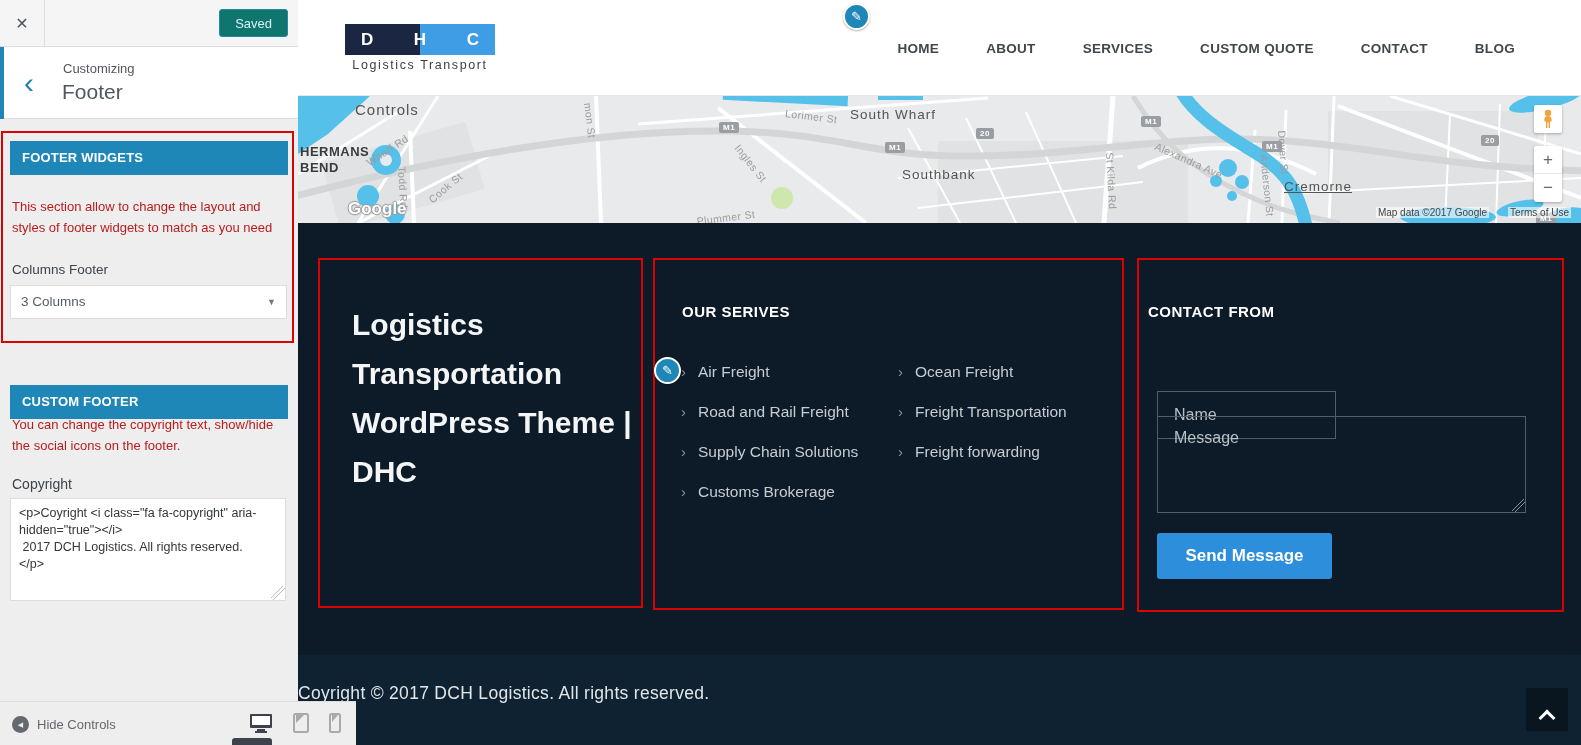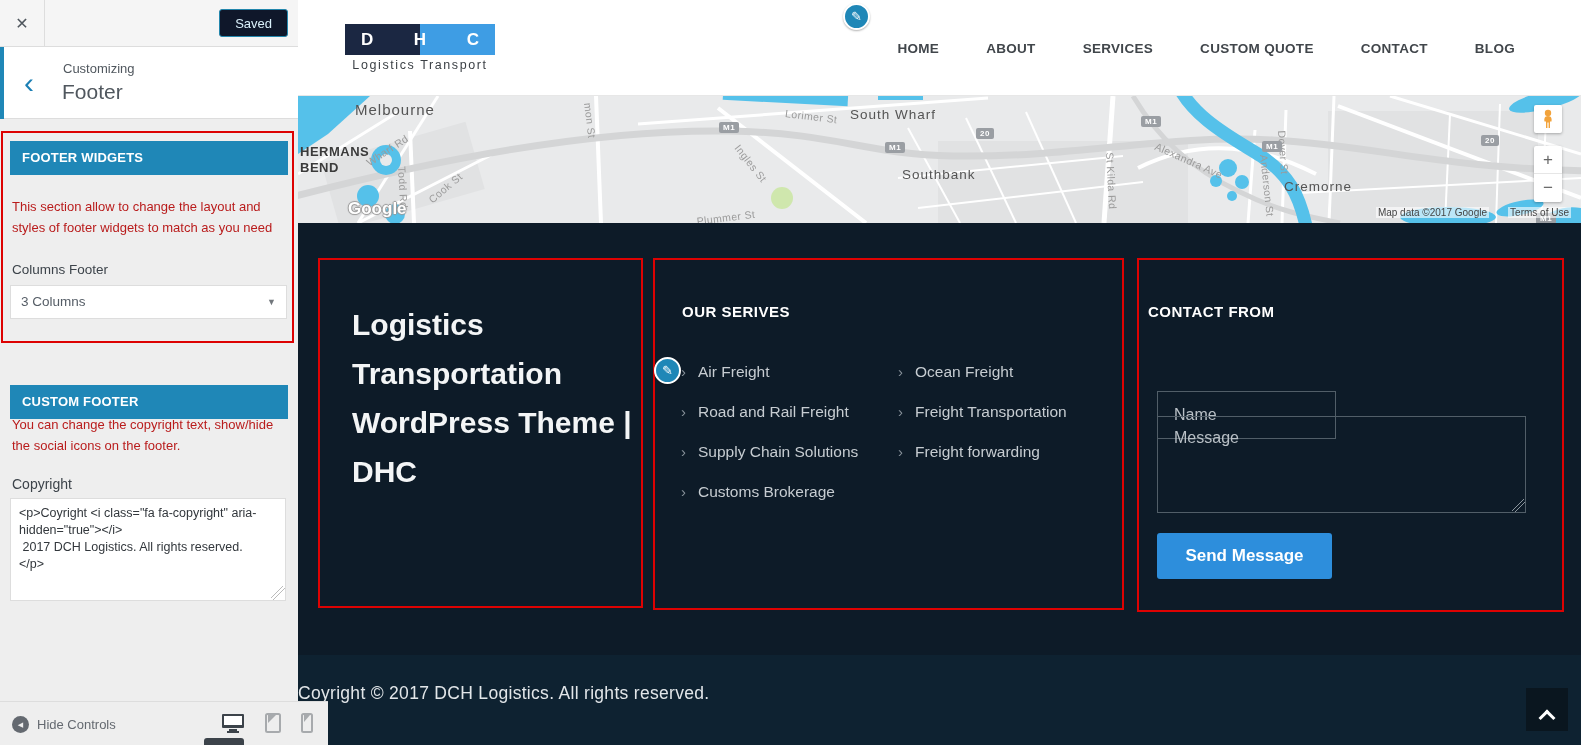--- a/index.html
+++ b/index.html
@@ -4,21 +4,21 @@
 <style>
   * { margin:0; padding:0; box-sizing:border-box; }
   body { width:1581px; height:745px; position:relative; overflow:hidden;
          font-family:"Liberation Sans", sans-serif; background:#fff; }
 
   
   .sidebar { position:absolute; left:0; top:0; width:298px; height:745px; background:#eeeeee; z-index:5; }
   .topbar { position:absolute; left:0; top:0; width:298px; height:47px; background:#f5f5f5; border-bottom:1px solid #ddd; }
   .close-btn { position:absolute; left:0; top:0; width:45px; height:46px; border:none; border-right:1px solid #ddd;
                background:transparent; font-size:16px; color:#50575e; cursor:pointer; }
-  .saved-btn { position:absolute; right:10px; top:9px; height:28px; padding:0 15px; background:#0f172a;
+  .saved-btn { position:absolute; right:10px; top:9px; height:28px; padding:0 15px; background:#0f766e;
                border:1px solid #2387ad; border-radius:3px; color:#daf0fa; font-size:13px; font-family:inherit; }
   .panel-head { position:absolute; left:0; top:47px; width:298px; height:72px; background:#fff; border-bottom:1px solid #ddd; }
   .panel-accent { position:absolute; left:0; top:0; width:4px; height:72px; background:#1f87b7; }
   .back-btn { position:absolute; left:6px; top:0; width:46px; height:72px; border:none; background:transparent;
               color:#1d80b5; font-size:30px; line-height:66px; cursor:pointer; font-family:inherit; }
   .crumb { position:absolute; left:63px; top:14px; font-size:13px; color:#50575e; }
   .panel-title { position:absolute; left:62px; top:33px; font-size:21px; color:#50575e; }
 
   .annot { position:absolute; border:2px solid #dd0202; z-index:20; pointer-events:none; }
   .annot-sidebar { left:1px; top:131px; width:293px; height:212px; }
@@ -34,21 +34,21 @@
   .lbl-columns { top:262px; }
   .lbl-copyright { top:476px; font-size:14px; }
   .select-box { position:absolute; left:10px; top:285px; width:277px; height:34px; background:#fff;
                 border:1px solid #ddd; font-size:13.5px; color:#555d66; line-height:32px; padding-left:10px; cursor:pointer; }
   .select-arrow { position:absolute; right:10px; top:0; font-size:9px; color:#72777c; line-height:32px; }
   .copyright-textarea { position:absolute; left:10px; top:498px; width:276px; height:103px; background:#fff;
                 border:1px solid #ddd; font-family:"Liberation Sans", sans-serif; font-size:12.5px; line-height:17px;
                 color:#32373c; padding:6px 8px; resize:none;
                 background-image:linear-gradient(135deg, transparent 0 8px, #bbb 8px 9px, transparent 9px 11px, #bbb 11px 12px, transparent 12px);
                 background-repeat:no-repeat; background-position:bottom right; background-size:14px 14px; }
-  .bottombar { position:absolute; left:0; bottom:0; width:328px; height:44px; background:#eee; border-top:1px solid #ddd; }
+  .bottombar { position:absolute; left:0; bottom:0; width:356px; height:44px; background:#eee; border-top:1px solid #ddd; }
   .hide-controls { position:absolute; left:12px; top:0; height:44px; display:flex; align-items:center; gap:8px;
                    border:none; background:transparent; color:#646970; font-size:13px; cursor:pointer; font-family:inherit; }
   .hc-circle { width:17px; height:17px; border-radius:50%; background:#646970; color:#eee; font-size:7px;
                line-height:17px; text-align:center; display:inline-block; }
   .device-btn { position:absolute; top:8px; width:30px; height:28px; border:none; background:transparent; cursor:pointer; }
   .dev-desktop { right:80px; } .dev-tablet { right:40px; } .dev-phone { right:6px; }
   .active-underline { position:absolute; right:84px; bottom:0; width:40px; height:7px; background:#3c434a; border-radius:3px 3px 0 0; }
 
   
   .preview { position:absolute; left:298px; top:0; width:1283px; height:745px; background:#0d1b28; }
@@ -72,21 +72,21 @@
 
   
   .map { position:absolute; left:0; top:96px; width:1283px; height:127px; overflow:hidden; background:#e9eaeb; }
   .map svg.basemap { position:absolute; left:0; top:0; }
   .maplbl { position:absolute; color:#545454; font-size:13.5px; letter-spacing:1px; white-space:nowrap; }
   .lbl-melbourne { left:57px; top:5px; font-size:15px; }
   .lbl-hermans { left:2px; top:48px; font-size:13px; font-weight:bold; color:#3b3b3b; letter-spacing:.5px;}
   .lbl-bend { left:2px; top:64px; font-size:13px; font-weight:bold; color:#3b3b3b; letter-spacing:.5px;}
   .lbl-southwharf { left:552px; top:11px; }
   .lbl-southbank { left:604px; top:71px; }
-  .lbl-cremorne { left:986px; top:83px; }
+  .lbl-cremorne { left:986px; top:83px;text-decoration:underline; }
   .stlbl { position:absolute; color:#9b9b9b; font-size:10.5px; letter-spacing:.4px; white-space:nowrap; transform-origin:left top; }
   .st-lorimer { left:488px; top:11px; transform:rotate(7deg); }
   .st-ingles { left:444px; top:46px; transform:rotate(52deg); }
   .st-todd { left:110px; top:70px; transform:rotate(87deg); }
   .st-cook { left:128px; top:100px; transform:rotate(-40deg); }
   .st-wharf { left:66px; top:62px; transform:rotate(-33deg); }
   .st-mon { left:296px; top:6px; transform:rotate(83deg); }
   .st-stkilda { left:818px; top:56px; transform:rotate(87deg); }
   .st-alexandra { left:860px; top:44px; transform:rotate(24deg); }
   .st-dover { left:990px; top:34px; transform:rotate(86deg); }
@@ -293,21 +293,21 @@
           <ellipse cx="1150" cy="121" rx="48" ry="10"></ellipse>
           <ellipse cx="1222" cy="112" rx="24" ry="7" transform="rotate(-12 1222 112)"></ellipse>
           <path d="M1238,127 Q1258,108 1283,112 L1283,127 Z"></path>
           <ellipse cx="1248" cy="4" rx="38" ry="9" transform="rotate(-14 1248 4)"></ellipse>
         </g>
         <path d="M878,-15 C893,22 938,44 963,60 C990,78 1001,98 1008,130" stroke="#55c1ea" stroke-width="13" fill="none"></path>
         <circle cx="88" cy="64" r="6" fill="#e9eaeb"></circle>
         <circle cx="484" cy="102" r="11" fill="#cfe7ad"></circle>
       </svg>
 
-      <div class="maplbl lbl-melbourne">Melbourne</div>
+      <div class="maplbl lbl-melbourne">Controls</div>
       <div class="maplbl lbl-hermans">HERMANS</div>
       <div class="maplbl lbl-bend">BEND</div>
       <div class="maplbl lbl-southwharf">South Wharf</div>
       <div class="maplbl lbl-southbank">Southbank</div>
       <div class="maplbl lbl-cremorne">Cremorne</div>
 
       <div class="stlbl st-lorimer">Lorimer St</div>
       <div class="stlbl st-ingles">Ingles St</div>
       <div class="stlbl st-todd">Todd Rd</div>
       <div class="stlbl st-cook">Cook St</div>

